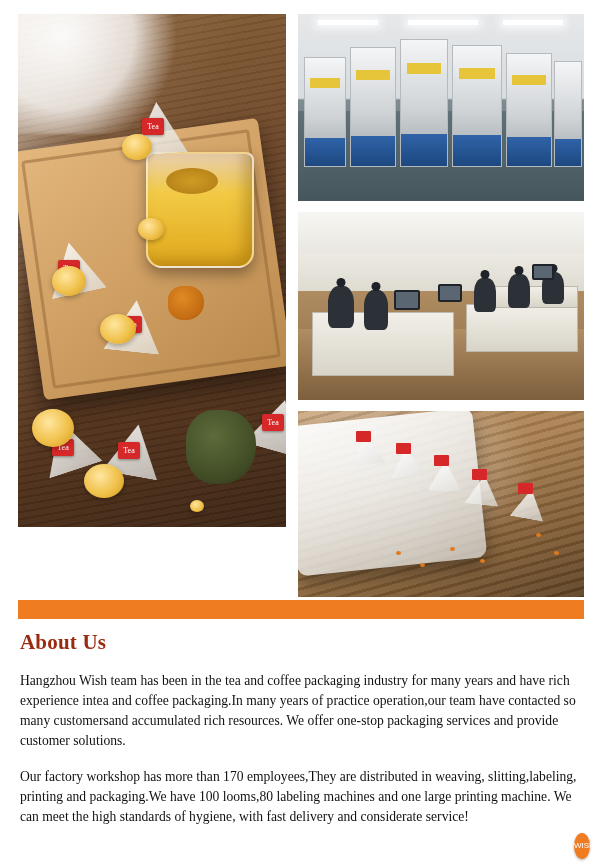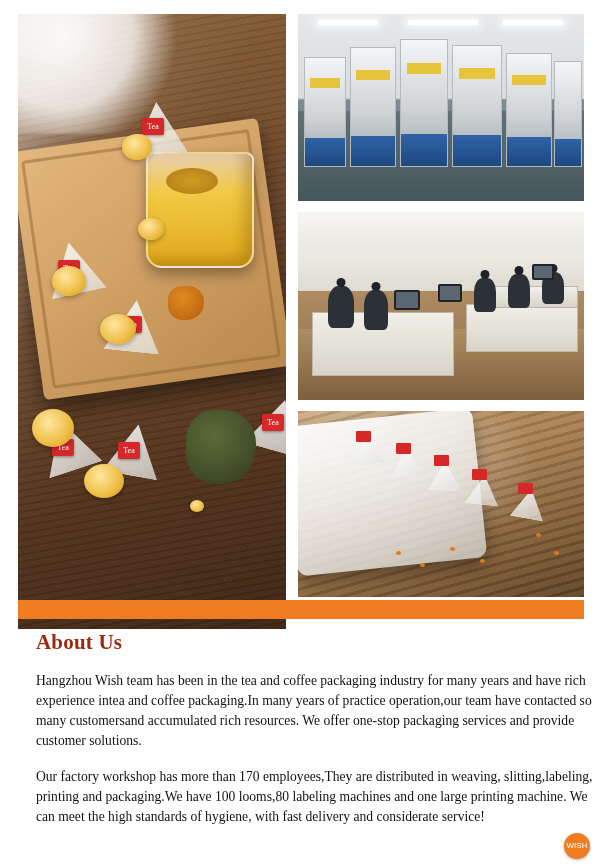--- a/index.html
+++ b/index.html
@@ -34,21 +34,21 @@
   .photo {
     position: absolute;
     overflow: hidden;
     background: #cfcfcf;
   }
 
   .photo-main {
     left: 0;
     top: 0;
     width: 268px;
-    height: 615px;
+    height: 513px;
   }
 
   .photo-top {
     left: 280px;
     top: 0;
     width: 286px;
     height: 187px;
   }
 
   .photo-mid {
@@ -307,21 +307,20 @@
     height: 19px;
     background: #f07c21;
   }
 
   
   .about {
     position: absolute;
     left: 20px;
     top: 630px;
     width: 564px;
-    margin-left: 16px;
   }
   .about-title {
     font-family: "Liberation Serif", serif;
     font-size: 21px;
     font-weight: bold;
     color: #9c2a10;
     margin: 0 0 16px 0;
     letter-spacing: 0.2px;
   }
   .about-para {
@@ -331,21 +330,21 @@
     color: #111111;
     margin: 0 0 16px 0;
     width: 558px;
   }
 
   
   .corner-logo {
     position: absolute;
     right: 10px;
     bottom: 8px;
-    width: 26px;
+    width: 16px;
     height: 26px;
     border-radius: 50%;
     background: #f07c21;
     color: #ffffff;
     text-align: center;
     font-family: "Liberation Sans", sans-serif;
     font-size: 8px;
     line-height: 26px;
     box-shadow: 0 1px 3px rgba(0,0,0,0.3);
   }

